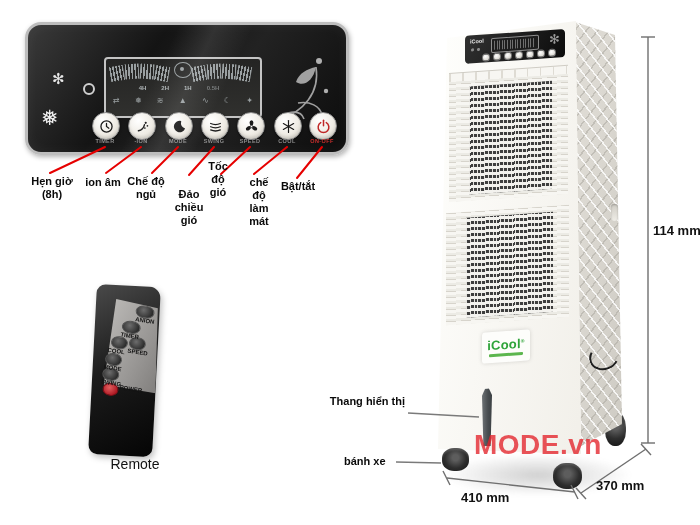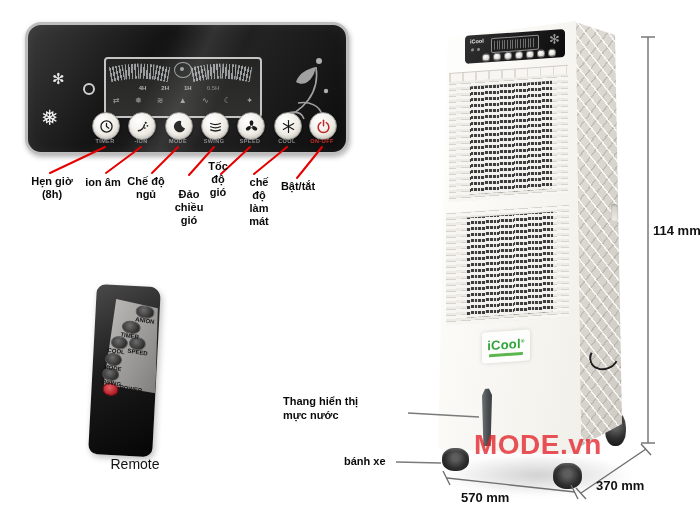--- a/index.html
+++ b/index.html
@@ -140,21 +140,21 @@
   .logotext{font-size:13px;font-weight:bold;color:#2fa43a;line-height:1;letter-spacing:.2px}
   .logotext sup{font-size:5px;vertical-align:super}
   .logotag{width:34px;height:2.5px;background:#5cb64e;margin-top:2.5px;border-radius:1px}
   .wlevel{left:47px;top:378px;width:10px;height:58px;
     background:linear-gradient(90deg,#6d7275,#484d50 60%,#3b4043);
     clip-path:polygon(32% 0,68% 0,100% 12%,86% 100%,14% 100%,0 12%)}
   
   .overlay{position:absolute;left:0;top:0;z-index:40;pointer-events:none}
   .ann{position:absolute;font-size:11px;font-weight:bold;line-height:1.25;z-index:45}
   .ann span{display:block}
-  .a-water{left:283px;top:395px;width:122px;text-align:left}
+  .a-water{left:283px;top:395px;width:122px;text-align:right}
   .a-wheel{left:344px;top:455px}
   .dim{position:absolute;font-size:13px;font-weight:bold;color:#111;z-index:45;white-space:nowrap}
   .d-h{left:653px;top:223px}
   .d-w{left:461px;top:490px}
   .d-d{left:596px;top:478px}
   .wm{position:absolute;left:474px;top:429px;font-size:28px;font-weight:bold;letter-spacing:.5px;
       color:rgba(227,35,42,.78);z-index:50}
 </style>
 </head>
 <body>
@@ -382,23 +382,22 @@
     <line x1="443" y1="471" x2="450" y2="485"></line>
     <line x1="571" y1="485" x2="578" y2="499"></line>
     <line x1="581" y1="493" x2="646" y2="449"></line>
     <line x1="576" y1="488" x2="586" y2="499"></line>
     <line x1="641" y1="444" x2="651" y2="455"></line>
   </g>
 </svg>
 
 <div class="ann a-water">
   <span>Thang hiển thị</span>
-  <span>mực nước</span>
 </div>
 <div class="ann a-wheel">
   <span>bánh xe</span>
 </div>
 
 <span class="dim d-h">114 mm</span>
-<span class="dim d-w">570 mm</span>
+<span class="dim d-w">410 mm</span>
 <span class="dim d-d">370 mm</span>
 
 <div class="wm">MODE.vn</div>
 
 </body></html>

